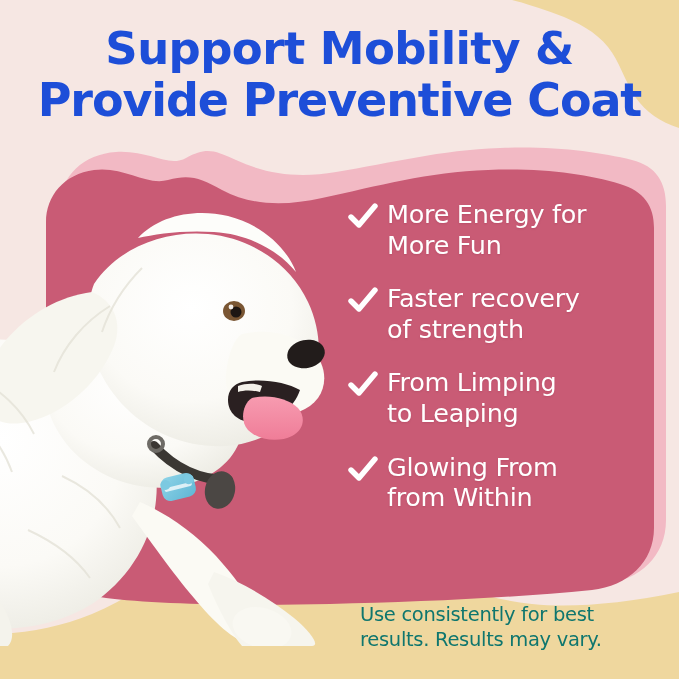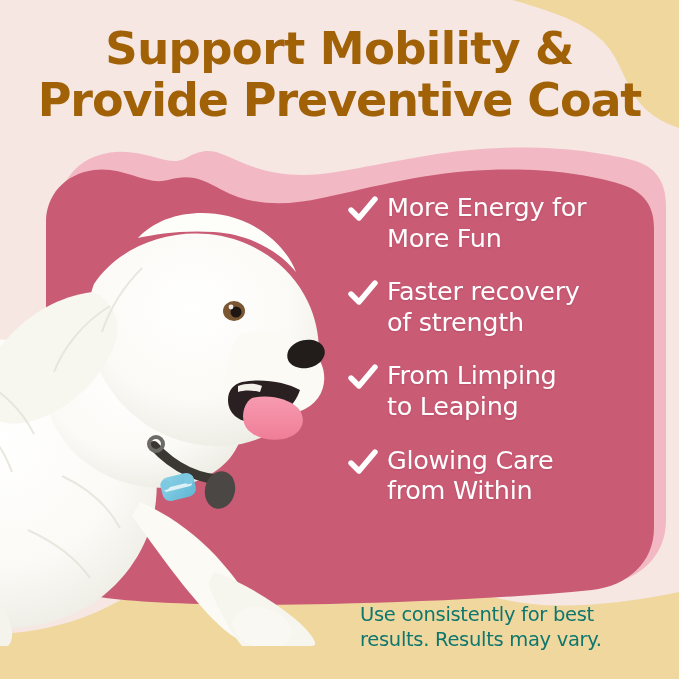--- a/index.html
+++ b/index.html
@@ -30,21 +30,21 @@
     pointer-events: none;
   }
 
   
   .heading {
     position: absolute;
     left: 0;
     top: 24px;
     width: 679px;
     text-align: center;
-    color: #a16207;
+    color: #1d4ed8;
     font-family: "DejaVu Sans", sans-serif;
     font-weight: bold;
     font-size: 45px;
     line-height: 1.13;
     letter-spacing: -0.6px;
     z-index: 6;
   }
   .heading .hl {
     display: block;
     white-space: nowrap;
@@ -61,21 +61,21 @@
     top: 176px;
     width: 420px;
     height: 470px;
     z-index: 5;
   }
 
   
   .benefits {
     position: absolute;
     left: 348px;
-    top: 192px;
+    top: 199px;
     width: 300px;
     z-index: 7;
   }
   .benefit {
     display: flex;
     align-items: flex-start;
     margin-bottom: 23px;
   }
   .benefit:last-child { margin-bottom: 0; }
   .check {
@@ -287,21 +287,21 @@
         <path d="M3,18 L11,26 L27,7" fill="none" stroke="#ffffff" stroke-width="5.4" stroke-linecap="round" stroke-linejoin="round"></path>
       </svg>
       <div class="benefit-text">From Limping
 to Leaping</div>
     </div>
 
     <div class="benefit">
       <svg class="check" viewBox="0 0 30 34">
         <path d="M3,18 L11,26 L27,7" fill="none" stroke="#ffffff" stroke-width="5.4" stroke-linecap="round" stroke-linejoin="round"></path>
       </svg>
-      <div class="benefit-text">Glowing Care
+      <div class="benefit-text">Glowing From
 from Within</div>
     </div>
 
   </div>
 
   <div class="footnote">Use consistently for best
 results. Results may vary.</div>
 
 </div>
 

